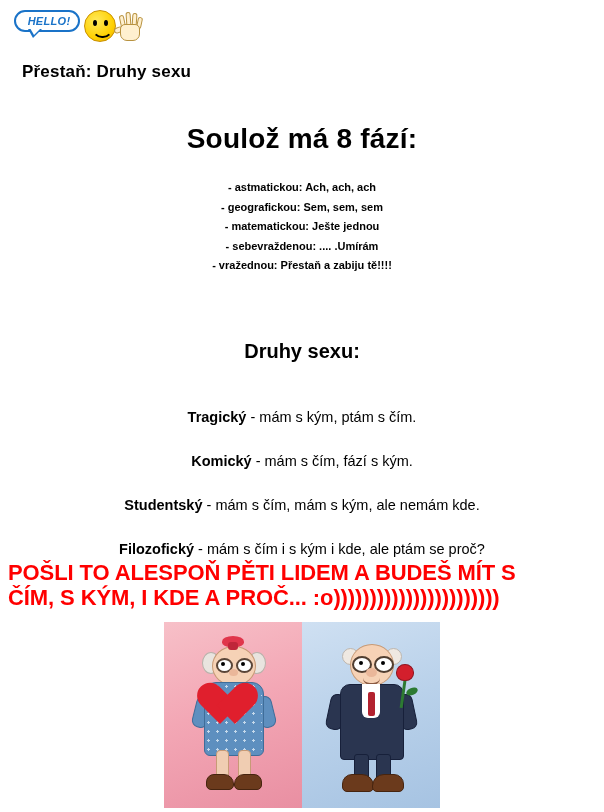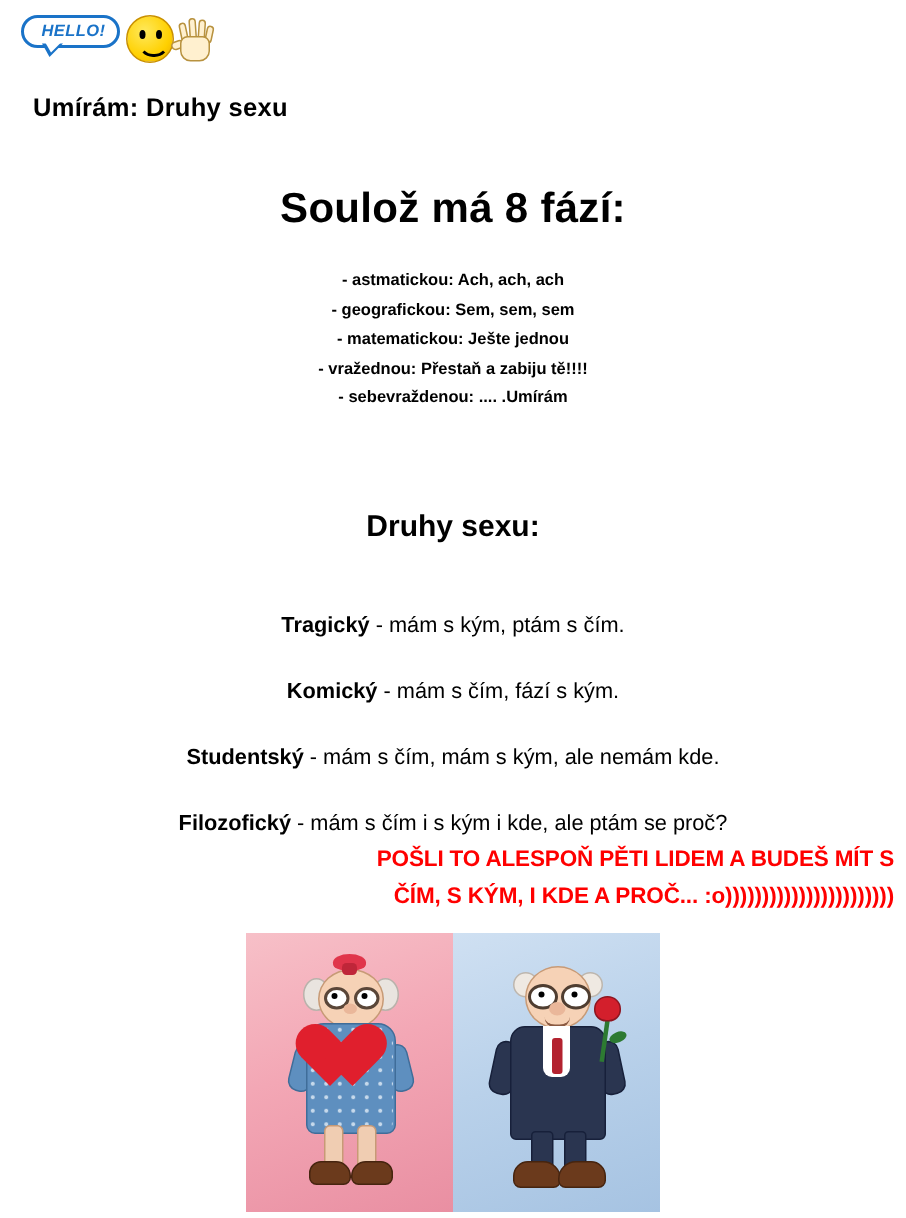--- a/index.html
+++ b/index.html
@@ -200,23 +200,23 @@
     line-height: 44px;
   }
   .types .t-name {
     font-weight: bold;
   }
   .cta {
     position: absolute;
     left: 8px;
     right: 8px;
     top: 560px;
-    text-align: right;
+    text-align: left;
     color: #ff0000;
-    font-size: 15px;
+    font-size: 22px;
     font-weight: bold;
     line-height: 25px;
     letter-spacing: -0.1px;
   }
 
   
   .art {
     position: absolute;
     left: 164px;
     top: 622px;
@@ -332,30 +332,30 @@
     <div class="hand">
       <div class="finger f1"></div>
       <div class="finger f2"></div>
       <div class="finger f3"></div>
       <div class="finger f4"></div>
       <div class="thumb"></div>
       <div class="palm"></div>
     </div>
   </div>
 
-  <div class="subject">Umírám: Druhy sexu</div>
+  <div class="subject">Přestaň: Druhy sexu</div>
 
   <div class="heading-1">Soulož má 8 fází:</div>
 
   <div class="phases">
     <div>- astmatickou: Ach, ach, ach</div>
     <div>- geografickou: Sem, sem, sem</div>
     <div>- matematickou: Ješte jednou</div>
+    <div>- sebevraždenou: .... .Umírám</div>
     <div>- vražednou: Přestaň a zabiju tě!!!!</div>
-    <div>- sebevraždenou: .... .Umírám</div>
   </div>
 
   <div class="heading-2">Druhy sexu:</div>
 
   <div class="types">
     <div>
       <span class="t-name">Tragický</span><span> - mám s kým, ptám s čím.</span>
     </div>
     <div>
       <span class="t-name">Komický</span><span> - mám s čím, fází s kým.</span>

